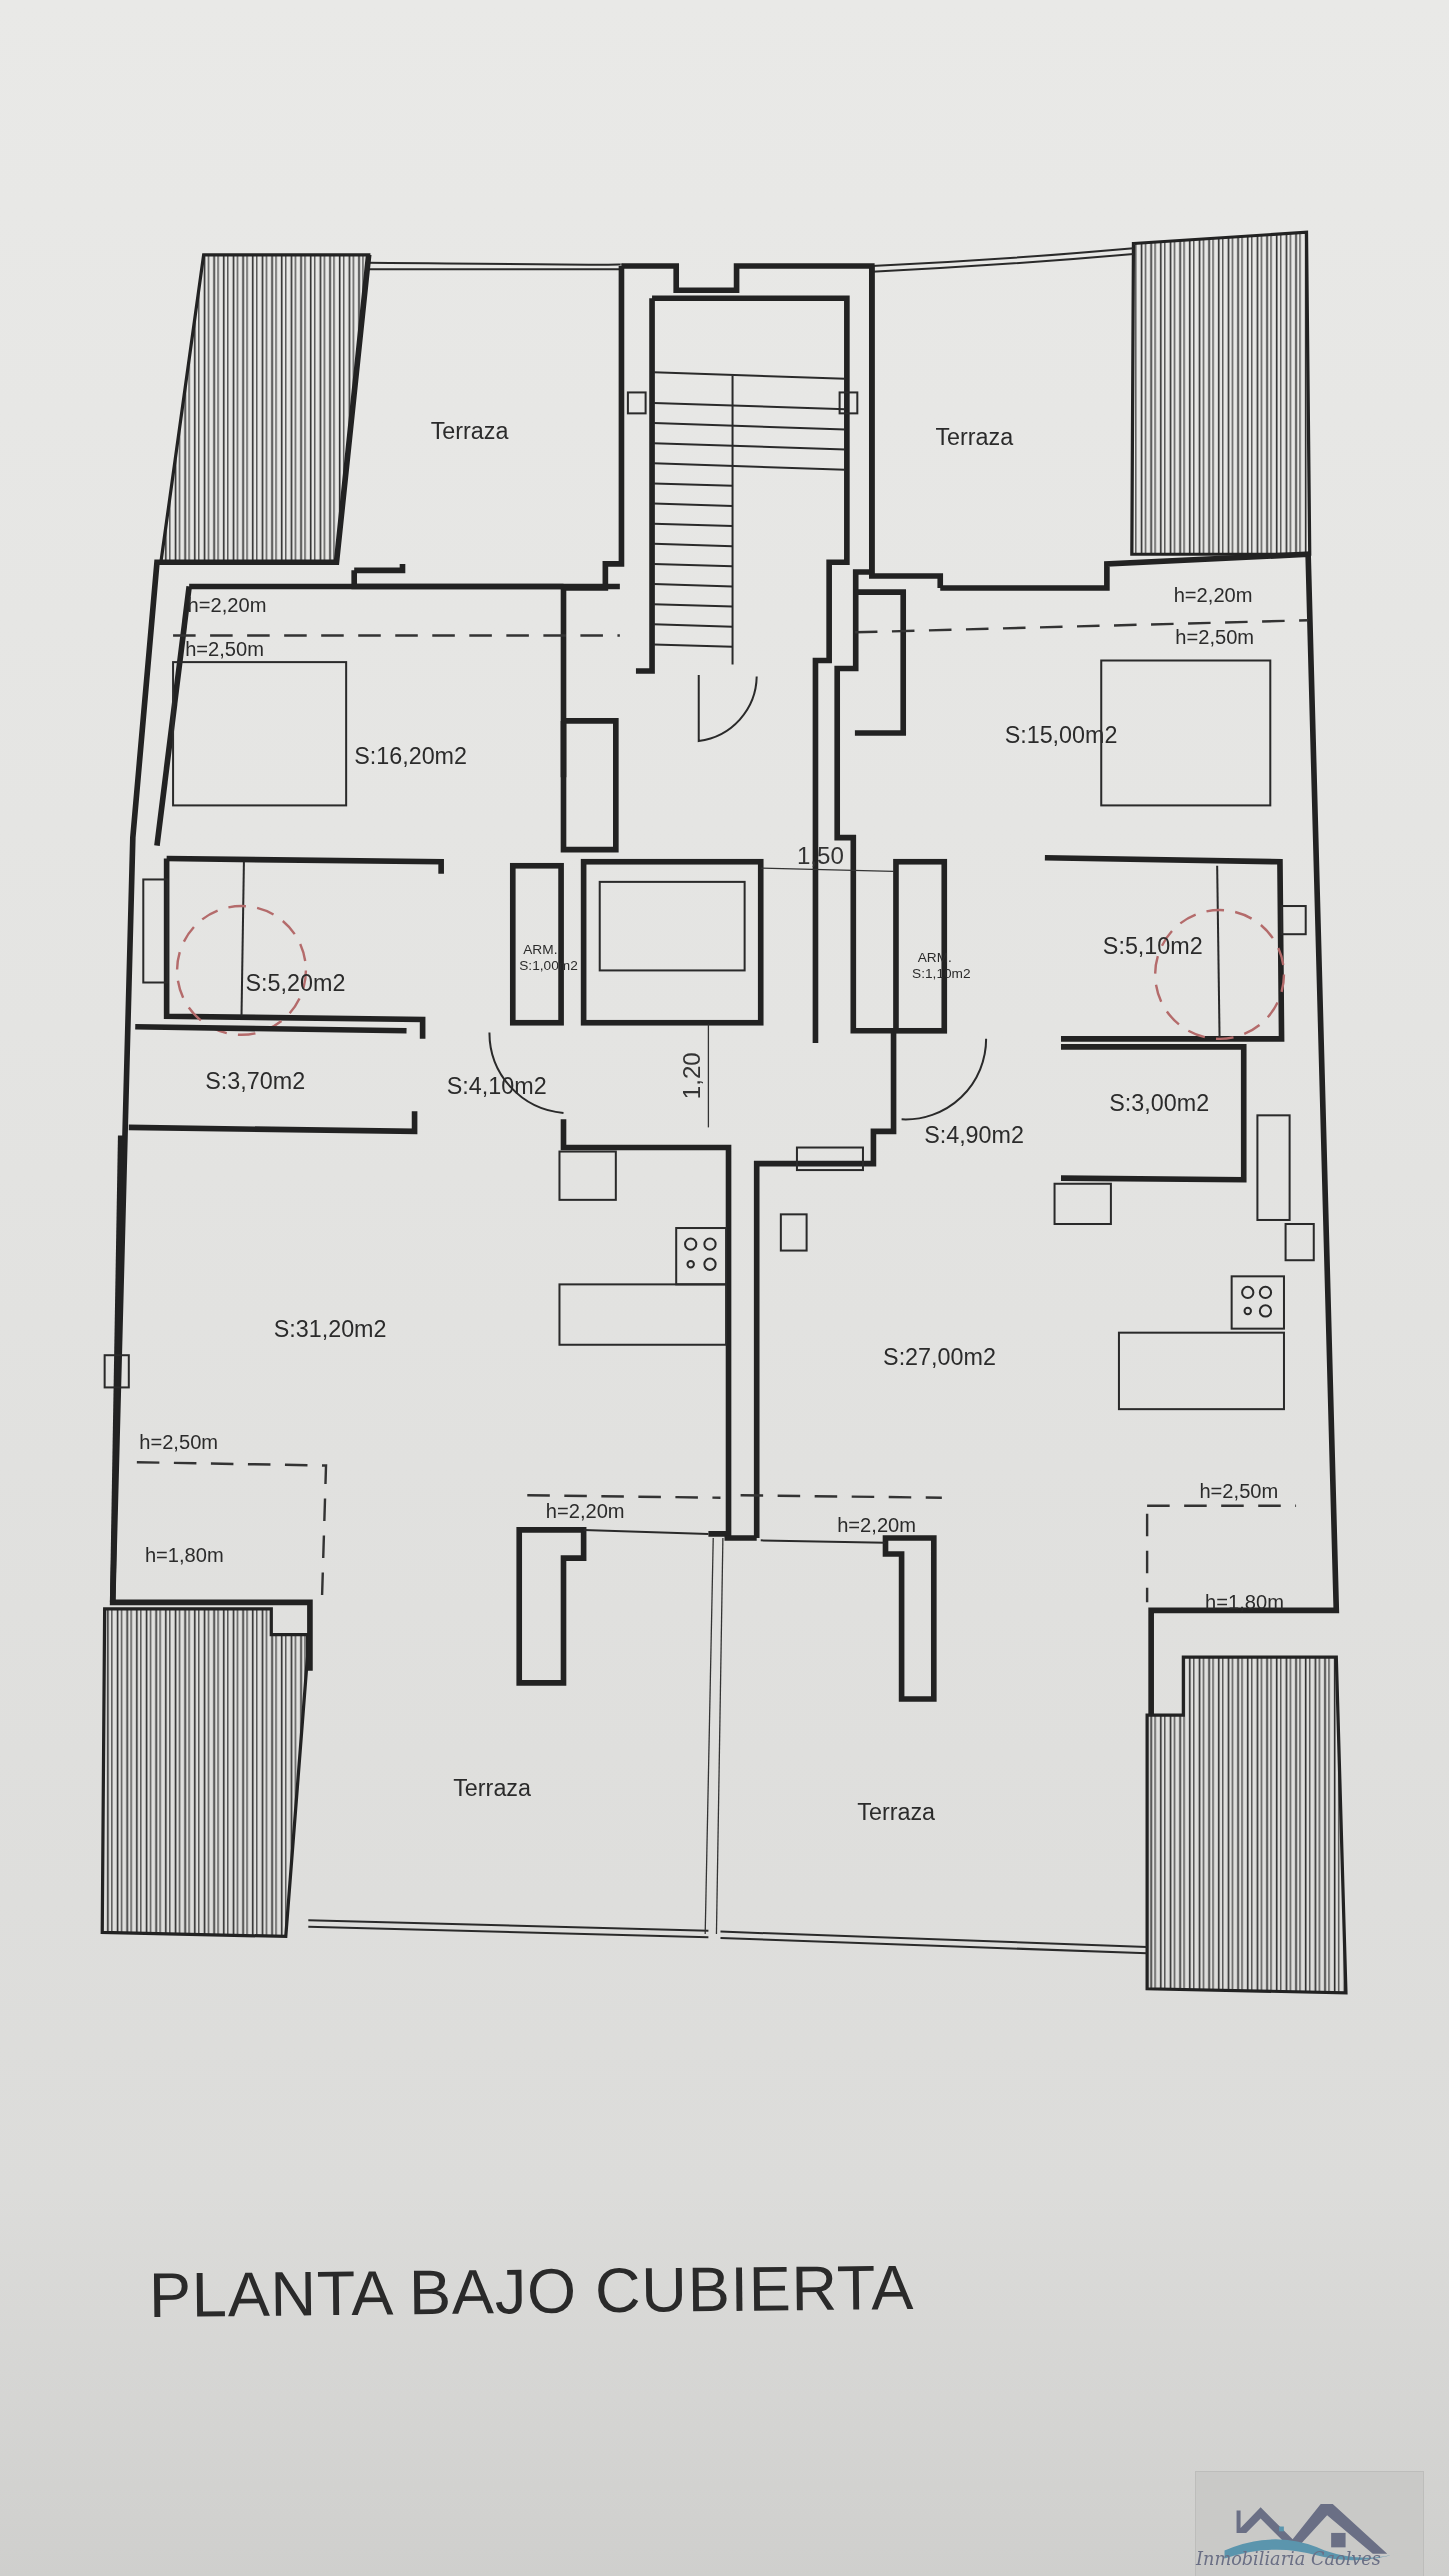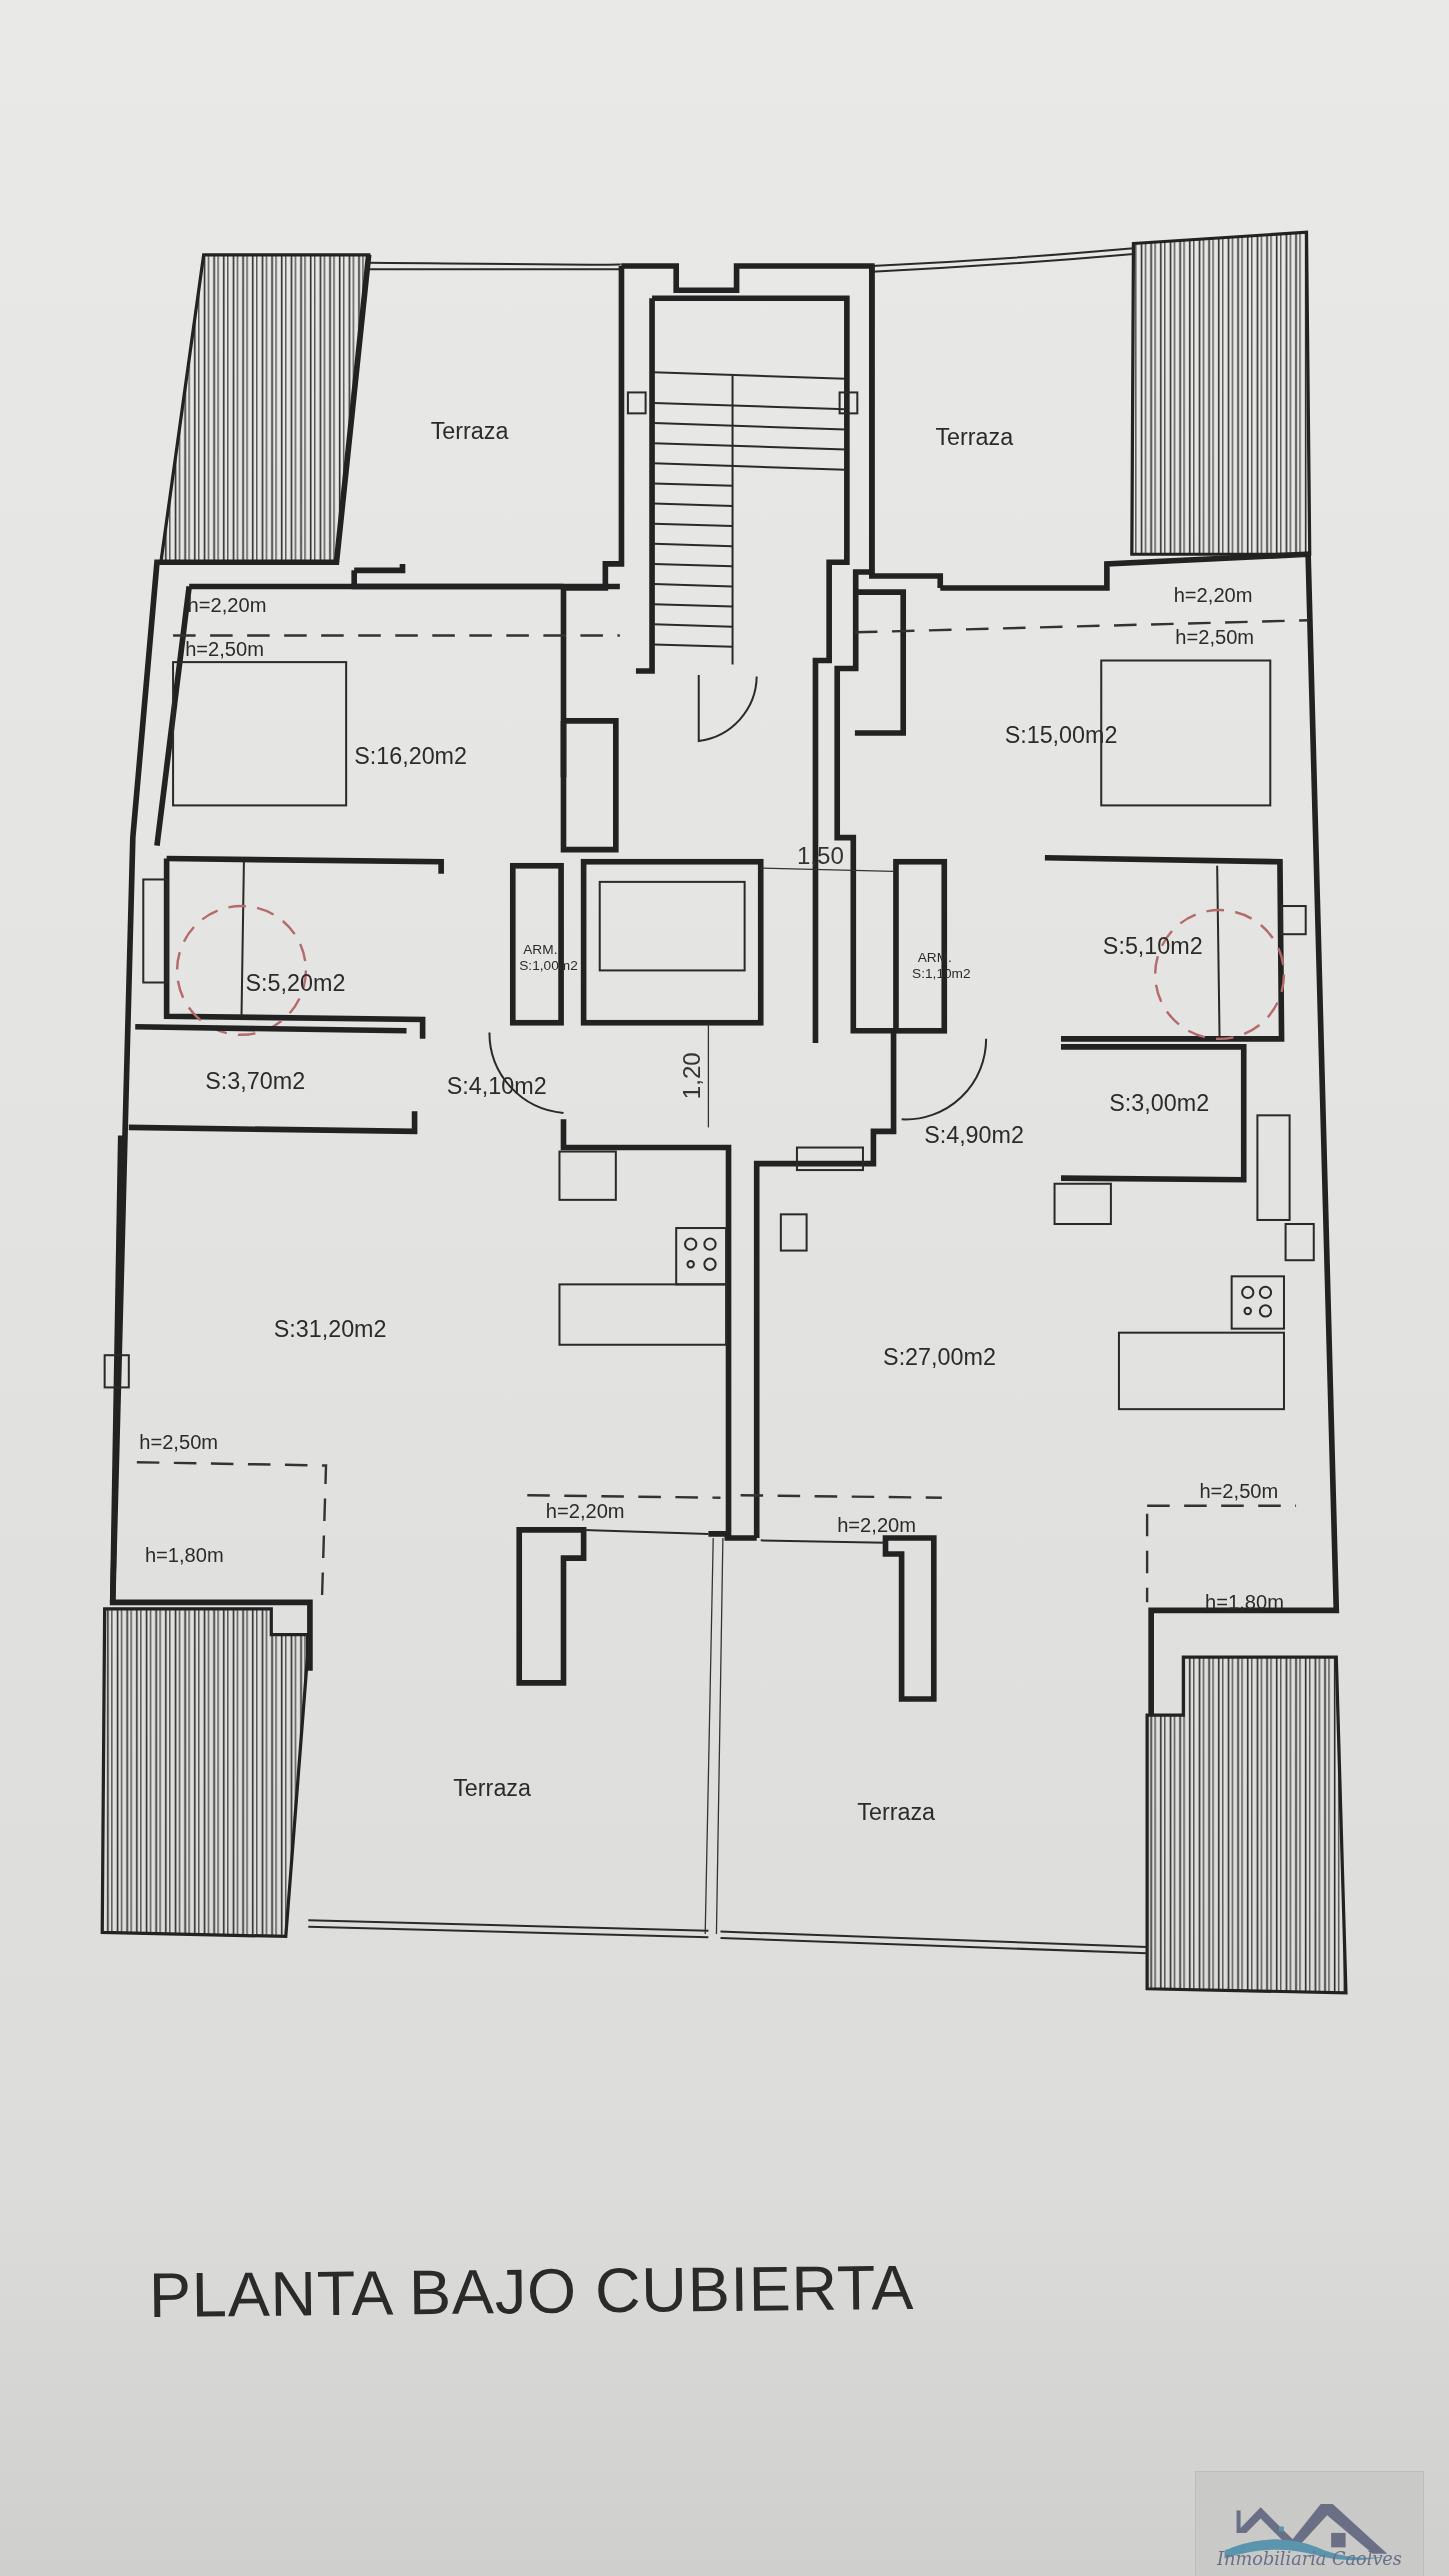--- a/index.html
+++ b/index.html
@@ -21,21 +21,21 @@
   .title {
     position: absolute; left: 149px; top: 2255px;
     font-family: "Liberation Sans", sans-serif; font-size: 63px;
     color: #2a2a2a; letter-spacing: 0.8px; transform: rotate(-0.6deg);
   }
   .logo {
     position: absolute; left: 1195px; top: 2471px; width: 227px; height: 105px;
     background: #c9c9c7; border: 0.8px solid #bdbdbb;
   }
   .logo-text {
-    position: absolute; left: 0; right: 0; bottom: 8px; text-align: center;
+    position: absolute; left: 0; right: 0; bottom: 8px; 
     font-family: "DejaVu Serif", serif; font-style: italic; font-size: 17.7px; color: #6a6f85;
   }
 </style>
 </head>
 <body>
 
 <svg id="plan" viewBox="0 0 1800 3199" xmlns="http://www.w3.org/2000/svg">
   <defs>
     <pattern id="hatch" width="12" height="20" patternUnits="userSpaceOnUse">
       <line x1="2" y1="0" x2="2" y2="20" stroke="#2a2a2a" stroke-width="2"></line>

